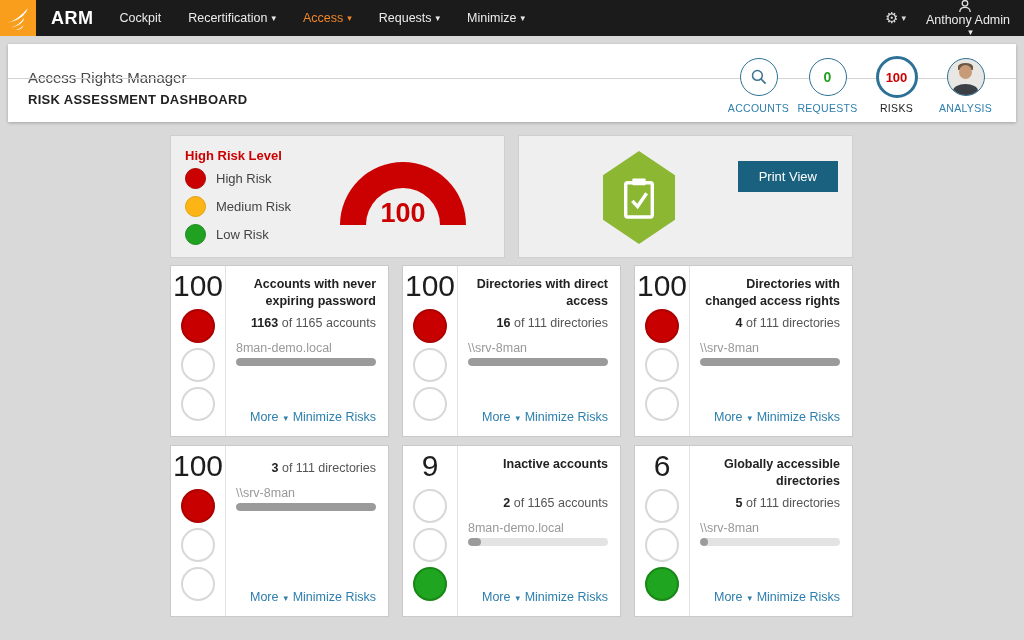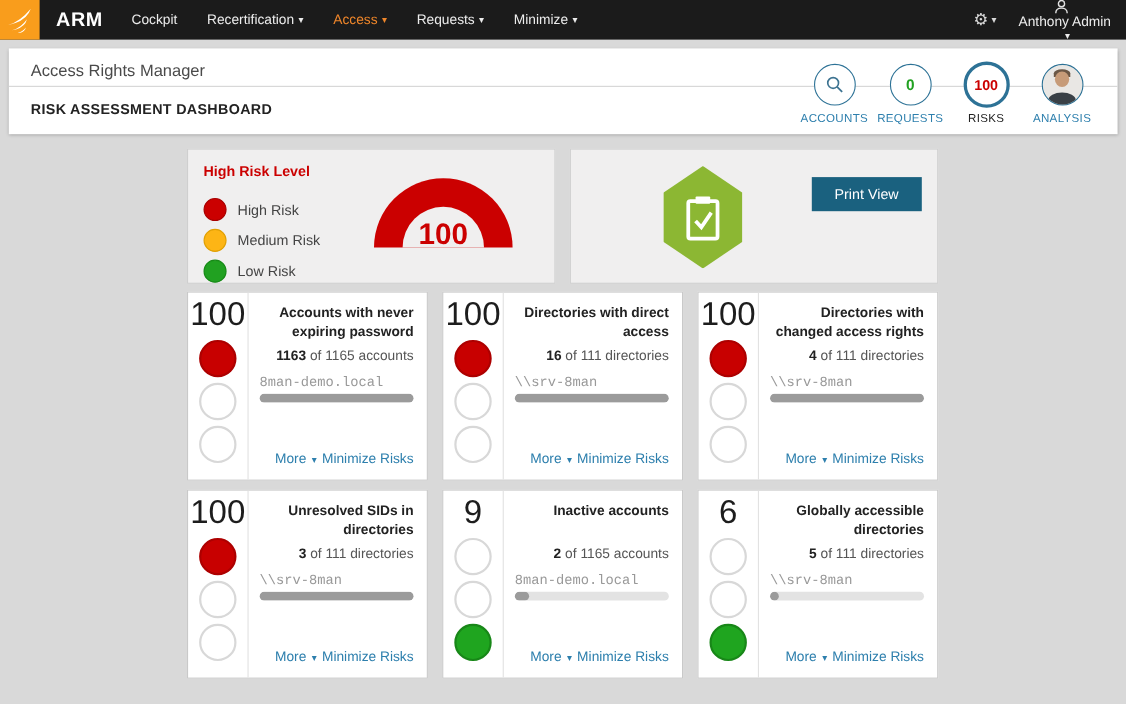--- a/index.html
+++ b/index.html
@@ -17,42 +17,42 @@
   .nav-item.active { color:#ef862a; }
   .nav-right { margin-left:auto; display:flex; align-items:center; margin-right:14px; }
   .gear-wrap { color:#d9d9d9; font-size:15px; margin-right:20px; display:flex; align-items:center; }
   .gear-wrap .caret { font-size:9px; margin-left:3px; }
   .user-wrap { display:flex; align-items:center; color:#ececec; font-size:12.5px;flex-direction:column; }
   .user-wrap svg { margin-right:6px; }
   .user-wrap .caret { font-size:9px; margin-left:5px; }
 
   
   .header-card { position:absolute; left:8px; right:8px; top:44px; height:78px; background:#fff; box-shadow:0 1px 3px rgba(0,0,0,.25); }
-  .app-title { position:absolute; left:20px; top:12px; font-size:15px; color:#4a4a4a; }
+  .app-title { position:absolute; left:20px; top:25px; font-size:15px; color:#4a4a4a; }
   .header-divider { position:absolute; left:0; right:0; top:34px; border-top:1px solid #d4d4d4; }
   .page-title { position:absolute; left:20px; top:48px; font-size:13px; font-weight:bold; color:#222; letter-spacing:.3px; }
   .shortcuts { position:absolute; right:16px; top:14px; display:flex; }
   .shortcut { width:69px; display:flex; flex-direction:column; align-items:center; }
   .sc-circle { width:38px; height:38px; border-radius:50%; border:1.5px solid #2d7296; background:#fff; display:flex; align-items:center; justify-content:center; }
   .shortcut.active .sc-circle { width:42px; height:42px; border-width:3.5px; margin-top:-2px; }
   .sc-label { margin-top:6px; font-size:10.5px; color:#2d7fad; letter-spacing:.3px; }
   .shortcut.active .sc-label { color:#222; font-weight:normal; margin-top:4px; }
   .sc-val-green { color:#21a121; font-weight:bold; font-size:14px; }
   .sc-val-red { color:#cb0000; font-weight:bold; font-size:13px; }
   .avatar { width:38px; height:38px; border-radius:50%; border:1.5px solid #2d7296; background:#e9e7e4; position:relative; overflow:hidden; }
   .av-head { position:absolute; left:11px; top:6px; width:13px; height:14px; border-radius:50%; background:#c79b78; }
   .av-hair { position:absolute; left:10px; top:4px; width:15px; height:7px; border-radius:50% 50% 0 0; background:#6b5745; }
   .av-body { position:absolute; left:5px; bottom:-3px; width:25px; height:14px; border-radius:50% 50% 0 0; background:#3a4046; }
 
   
   .content { position:absolute; left:170px; top:135px; width:684px; }
   .panel-row { display:flex; column-gap:13px; }
   .panel { width:335px; height:123px; background:#f0efef; border:1px solid #cfcfcf; position:relative; }
   .risk-title { position:absolute; left:14px; top:12px; color:#cb0000; font-weight:bold; font-size:13px; }
-  .legend { position:absolute; left:14px; top:44px; }
+  .legend { position:absolute; left:14px; top:32px; }
   .legend-item { display:flex; align-items:center; margin-bottom:7px; }
   .legend-dot { width:21px; height:21px; border-radius:50%; margin-right:10px; }
   .dot-high { background:#cb0000; border:1px solid #a80000; }
   .dot-med { background:#fdb515; border:1px solid #e0a005; }
   .dot-low { background:#21a121; border:1px solid #178a17; }
   .legend-label { font-size:13px; color:#444; }
   .gauge { position:absolute; right:38px; top:26px; width:126px; height:63px; background:#cb0000; border-radius:63px 63px 0 0; }
   .gauge::after { content:""; position:absolute; left:26px; top:26px; width:74px; height:37px; background:#f0efef; border-radius:37px 37px 0 0; }
   .gauge-value { position:absolute; left:26px; bottom:-4px; width:74px; text-align:center; color:#cb0000; font-weight:bold; font-size:27px; z-index:2; }
   .hexagon { position:absolute; left:84px; top:15px; width:72px; height:93px; background:#8cb733; clip-path:polygon(50% 0,100% 26%,100% 74%,50% 100%,0 74%,0 26%); display:flex; align-items:center; justify-content:center; }
@@ -63,21 +63,21 @@
   .card { width:219px; height:172px; background:#fff; border:1px solid #c9c9c9; display:flex; }
   .card-left { width:55px; flex:0 0 55px; border-right:1px solid #e2e2e2; display:flex; flex-direction:column; align-items:center; padding-top:3px; }
   .score { font-size:30px; color:#1d1d1d; line-height:1.15; }
   .light { width:34px; height:34px; border-radius:50%; border:2px solid #d8d8d8; background:#fff; margin-top:5px; }
   .level-high .light.l1 { background:#c80000; border-color:#ad0000; }
   .level-low .light.l3 { background:#1fa51f; border-color:#188718; }
   .card-body { flex:1; padding:10px 12px 10px 10px; display:flex; flex-direction:column; position:relative; }
   .card-title { font-size:12.5px; font-weight:bold; color:#222; text-align:right; line-height:1.35; height:35px; }
   .card-count { text-align:right; font-size:12.5px; color:#555; margin-top:5px; }
   .card-count b { color:#222; }
-  .card-resource { margin-top:11px; font-size:12.5px; color:#999;font-family:Liberation Mono, monospace; }
+  .card-resource { margin-top:11px; font-size:12.5px; color:#999; }
   .bar { margin-top:3px; height:8px; background:#e3e3e3; border-radius:4px; overflow:hidden; }
   .bar-fill { height:100%; background:#9b9b9b; border-radius:4px; }
   .card-footer { margin-top:auto; display:flex; justify-content:space-between; align-items:center; padding-bottom:2px; }
   .card-footer a { color:#2d7fad; font-size:12.5px; }
   .more-link { margin-left:14px; }
   .more-link .caret { font-size:9px; margin-left:5px; }
 </style>
 </head>
 <body>
 
@@ -246,21 +246,20 @@
     </div>
   </div>
       <div class="card level-high">
     <div class="card-left">
       <div class="score">100</div>
       <div class="light l1"></div>
       <div class="light l2"></div>
       <div class="light l3"></div>
     </div>
     <div class="card-body">
-      <div class="card-title">Unresolved SIDs in directories</div>
       <div class="card-count"><b>3</b> <span>of 111 directories</span></div>
       <div class="card-resource">\\srv-8man</div>
       <div class="bar">
             <div class="bar-fill" style="width: 100%;"></div>
           </div>
       <div class="card-footer">
         <a class="more-link"><span>More</span><span class="caret">▾</span></a>
         <a class="minimize-link">Minimize Risks</a>
       </div>
     </div>

